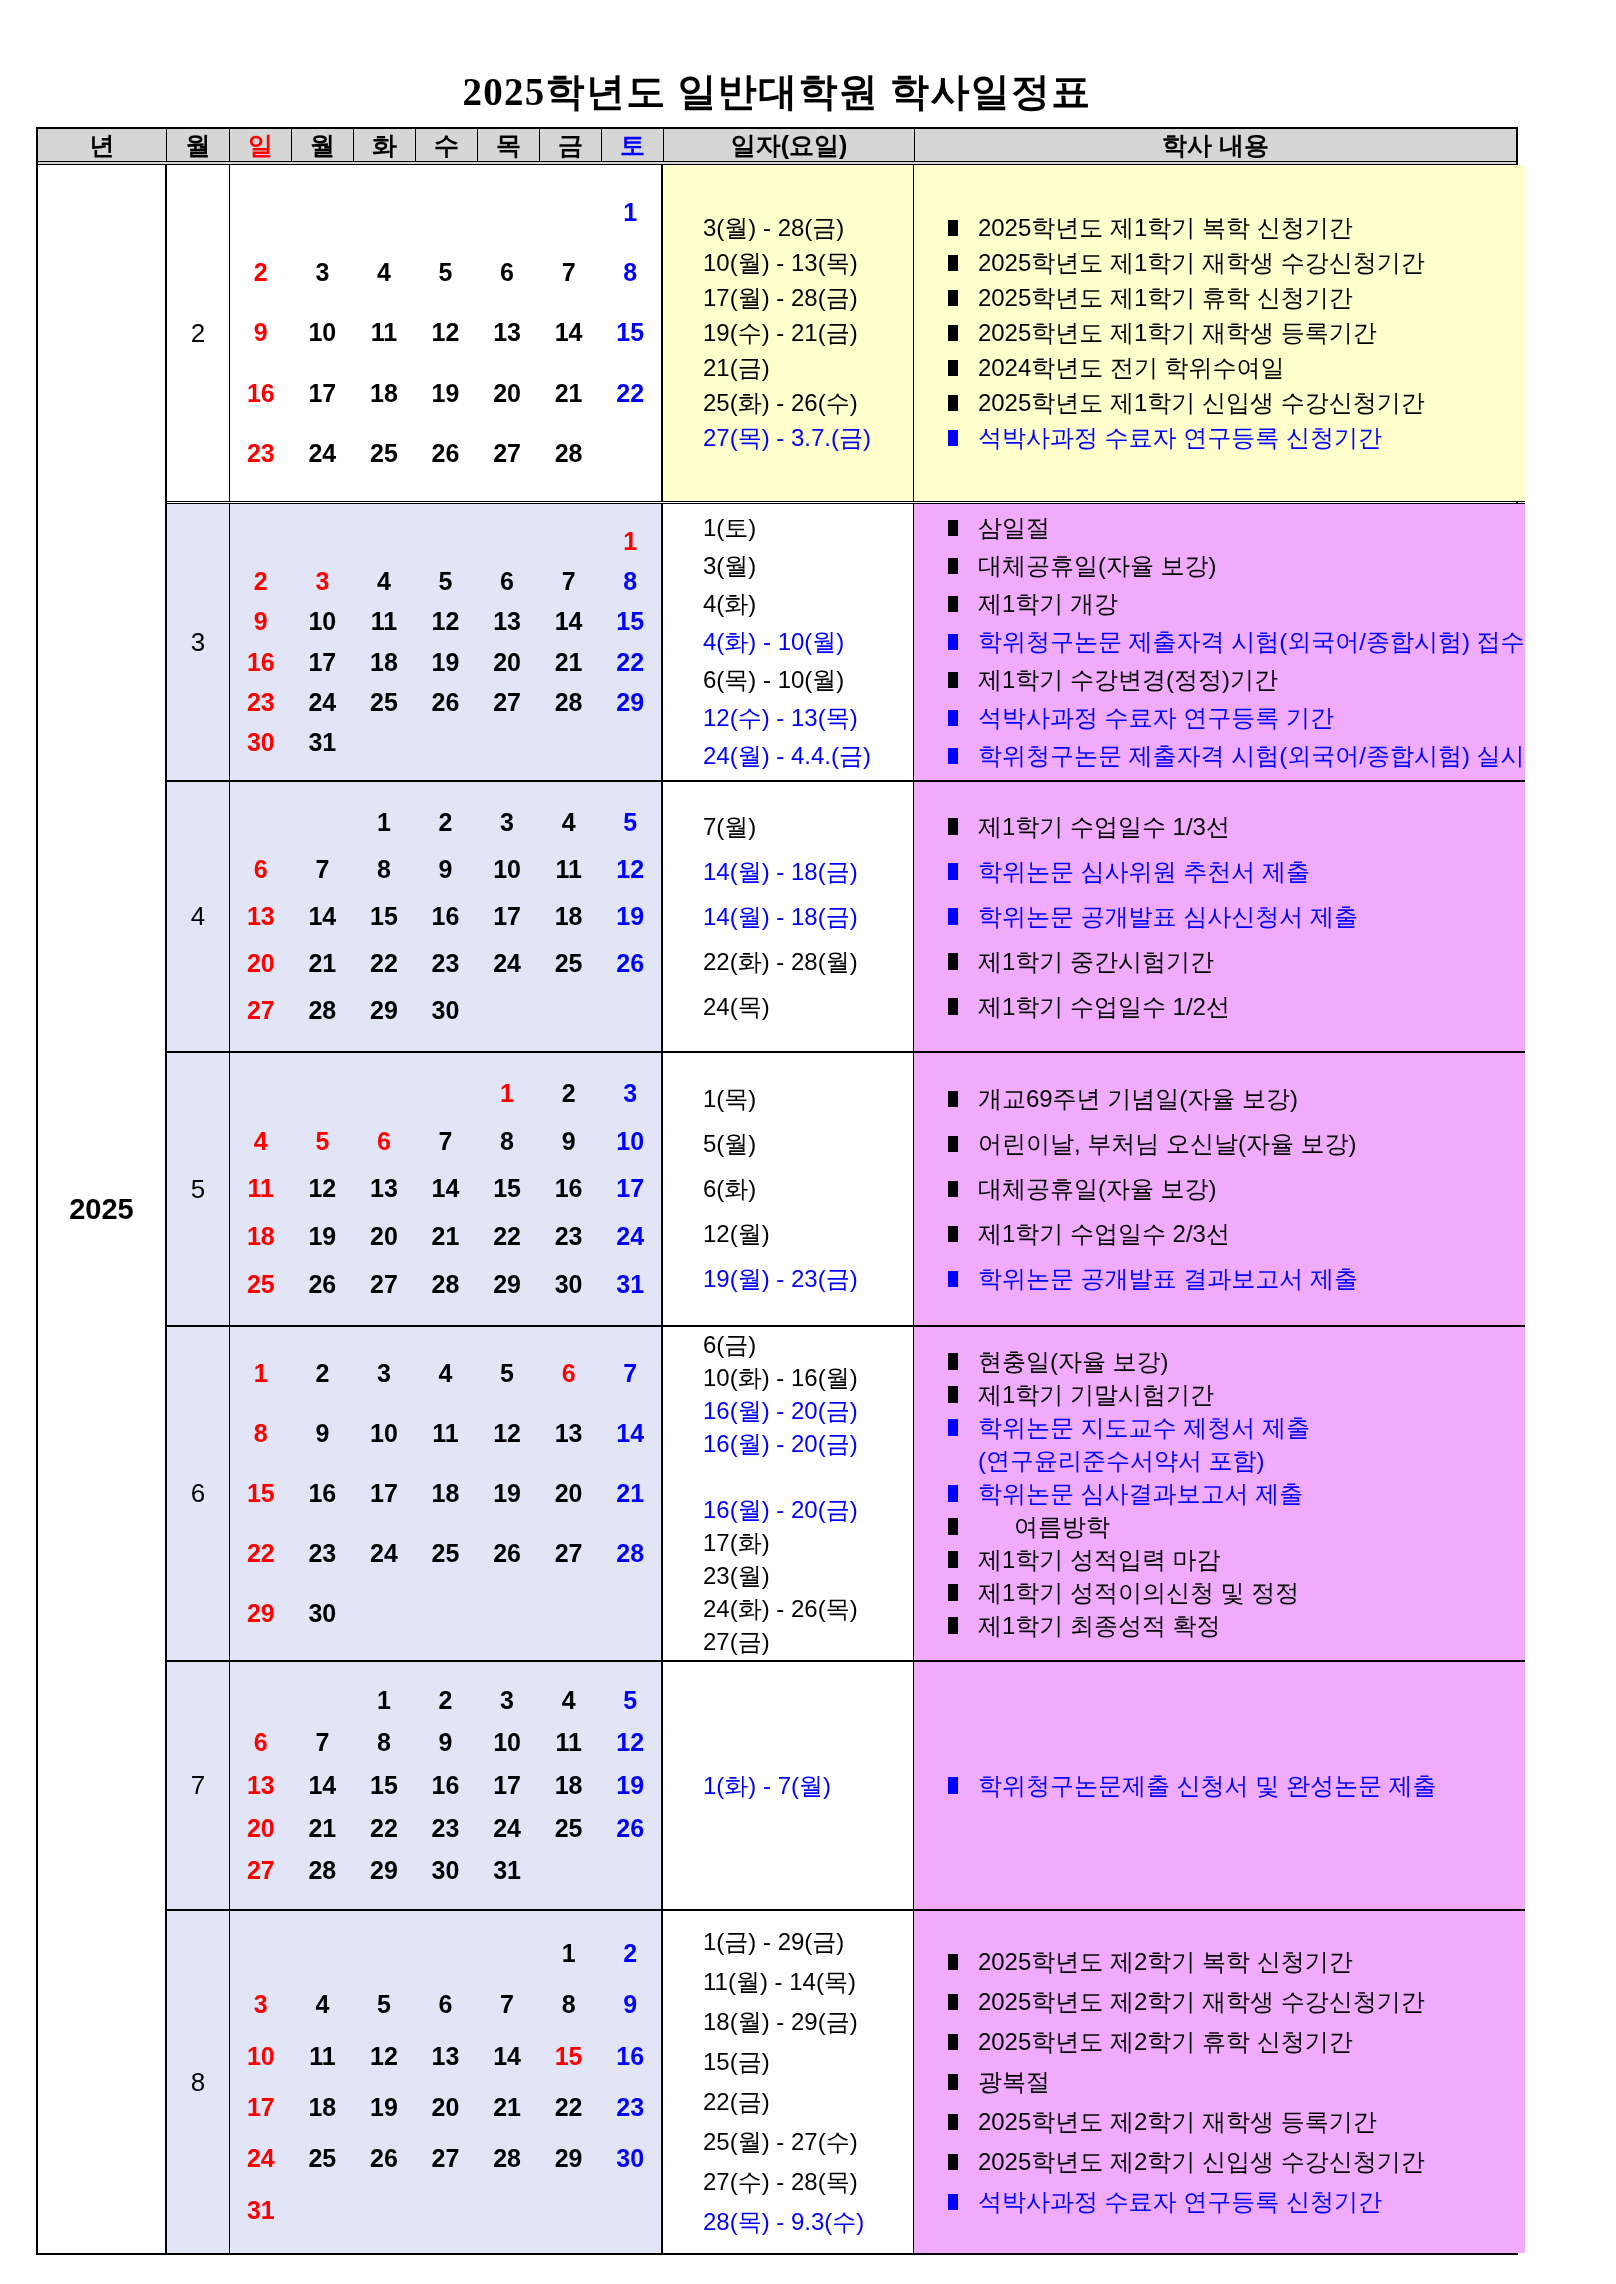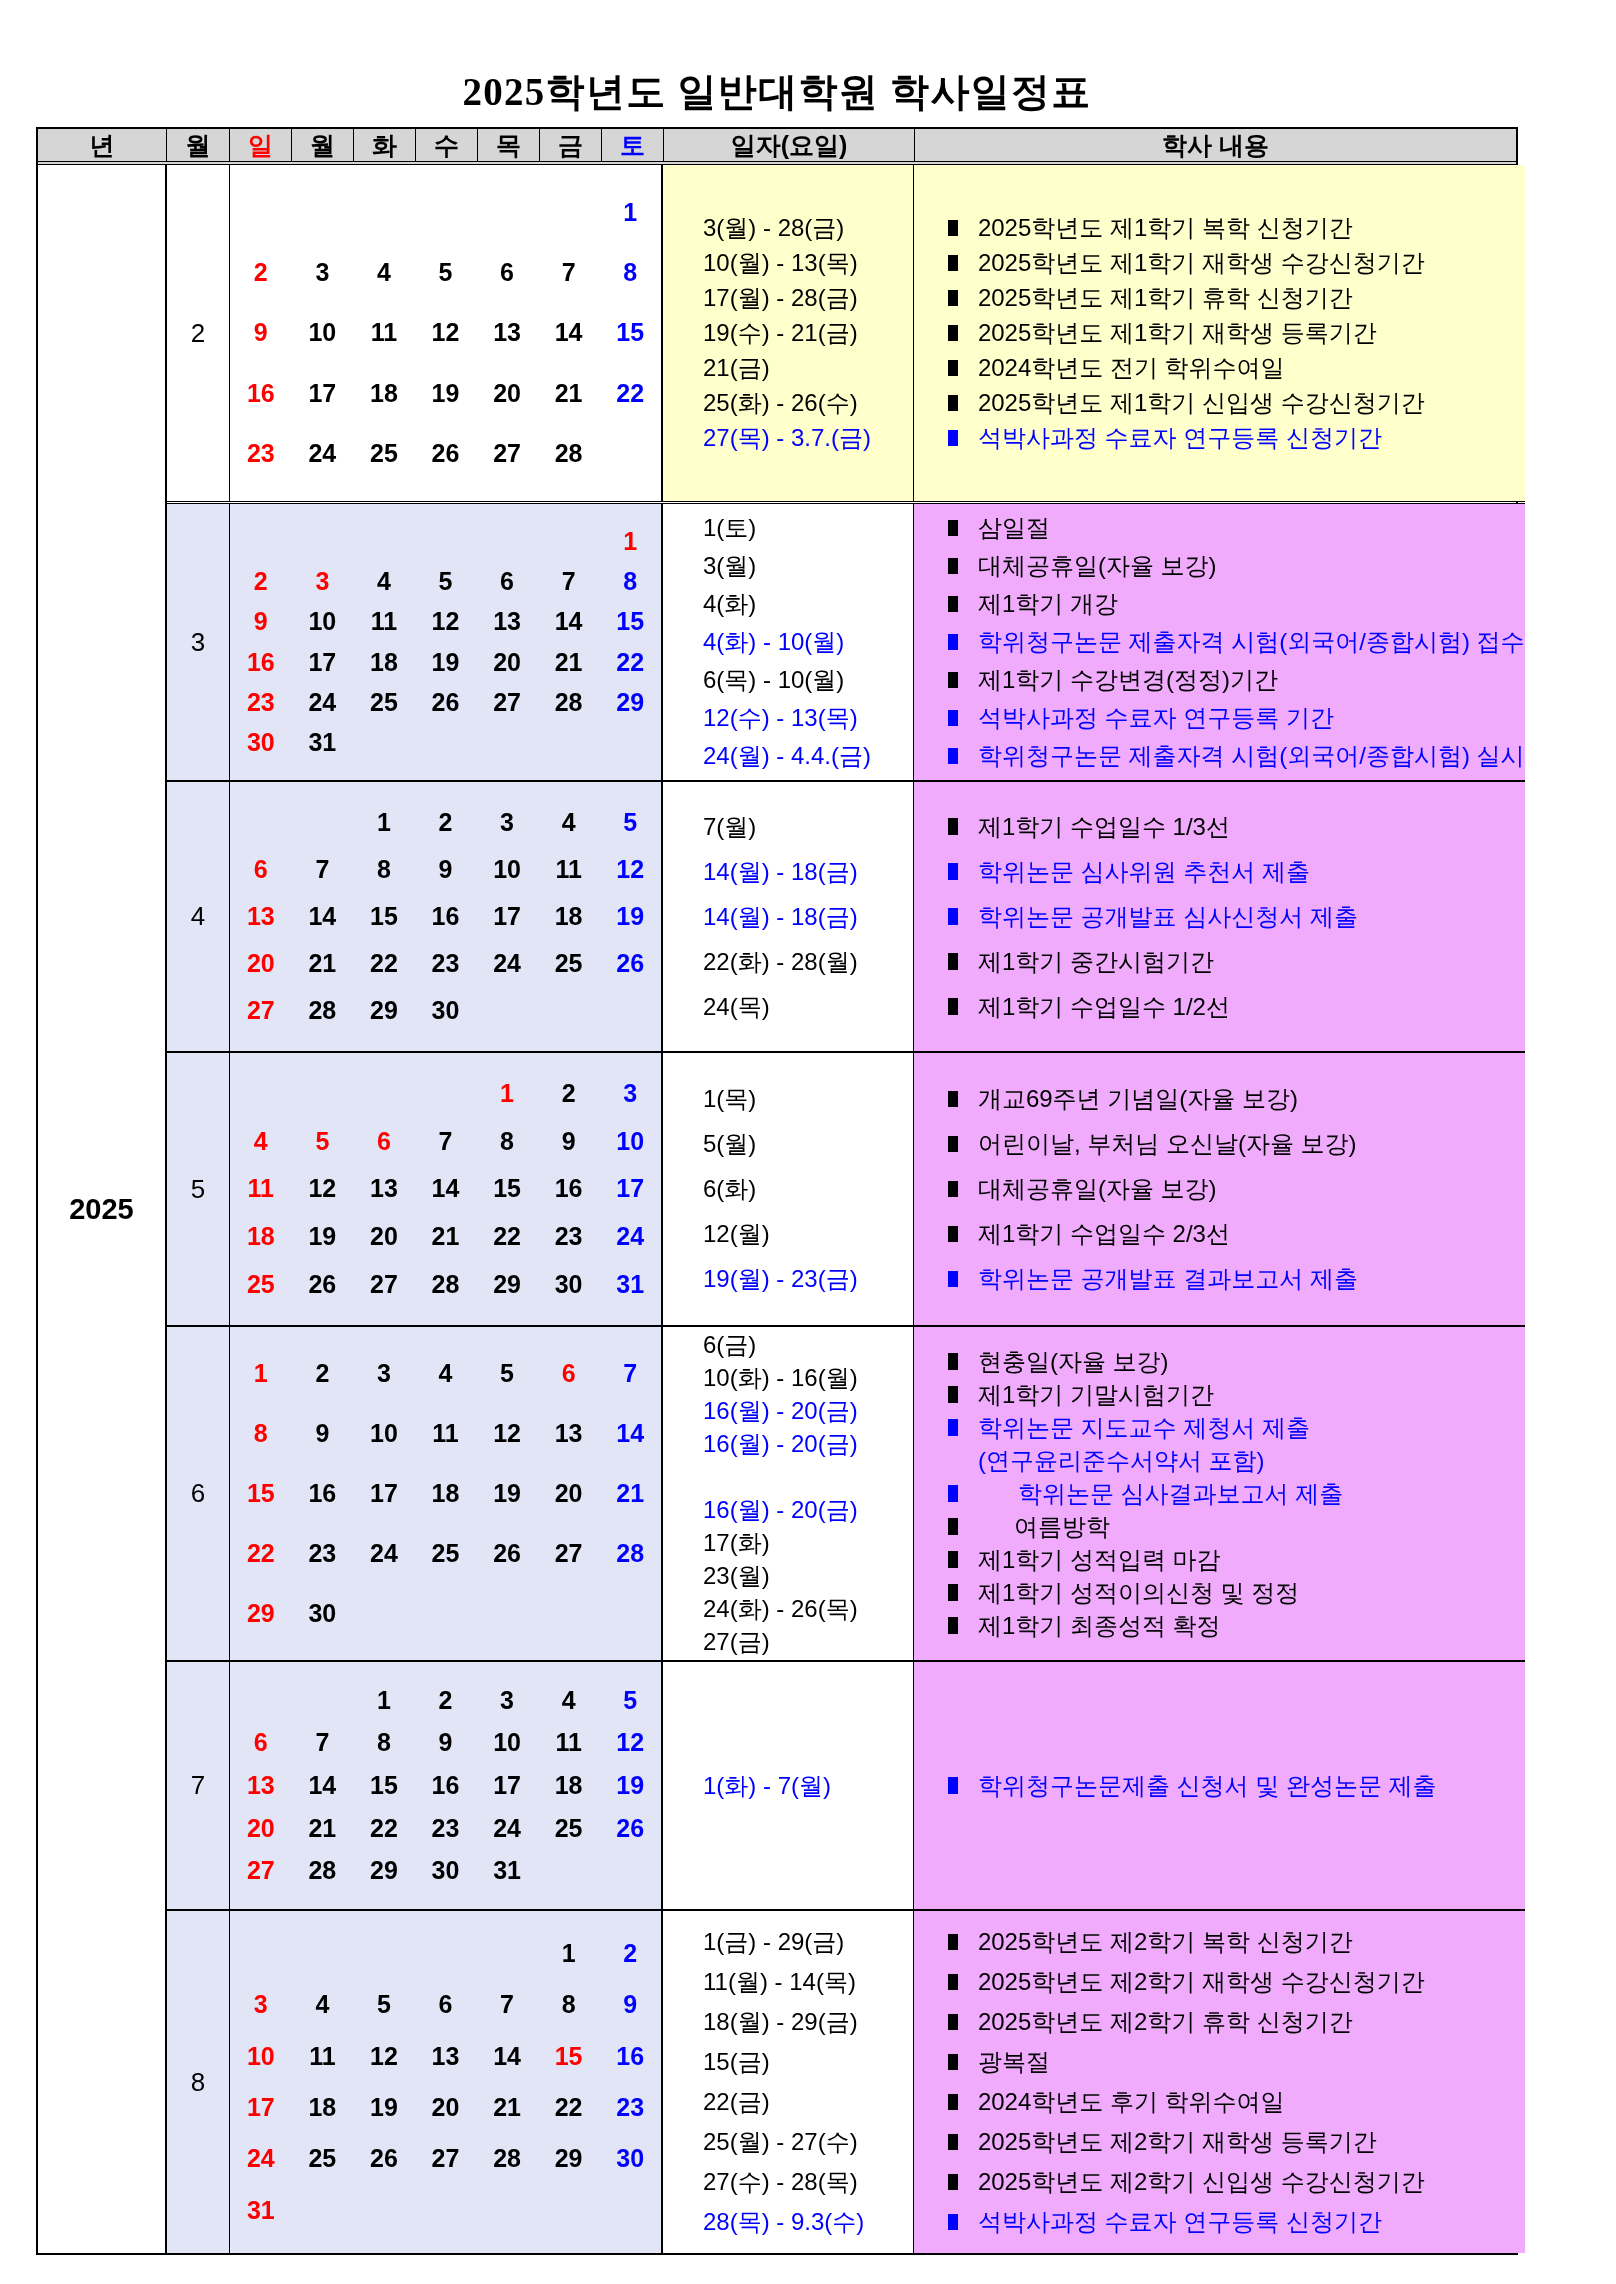--- a/index.html
+++ b/index.html
@@ -447,21 +447,21 @@
                 <div style="display: inline;">제1학기 기말시험기간</div>
               </div>
               <div class="line c-u" style="height: 33px;">
                 <div class="bullet bl"></div>
                 <div style="display: inline;">학위논문 지도교수 제청서 제출</div>
               </div>
               <div class="line c-u" style="height: 33px;">
                 <div class="bullet sp"></div>
                 <div>(연구윤리준수서약서 포함)</div>
               </div>
-              <div class="line c-u" style="height: 33px; gap: 40px;">
+              <div class="line c-u" style="height: 33px;">
                 <div class="bullet bl"></div>
                 <div style="display: inline;">학위논문 심사결과보고서 제출</div>
               </div>
               <div class="line c-k" style="height: 33px; gap: 36px;">
                 <div class="bullet"></div>
                 <div style="display: inline;">여름방학</div>
               </div>
               <div class="line c-k" style="height: 33px;">
                 <div class="bullet"></div>
                 <div style="display: inline;">제1학기 성적입력 마감</div>
@@ -593,24 +593,20 @@
               <div class="line c-k" style="height: 40px;">
                 <div class="bullet"></div>
                 <div style="display: inline;">2025학년도 제2학기 휴학 신청기간</div>
               </div>
               <div class="line c-k" style="height: 40px;">
                 <div class="bullet"></div>
                 <div style="display: inline;">광복절</div>
               </div>
               <div class="line c-k" style="height: 40px;">
                 <div class="bullet"></div>
-                <div style="display: inline;">2024학년도 후기 학위수여일</div>
-              </div>
-              <div class="line c-k" style="height: 40px;">
-                <div class="bullet"></div>
                 <div style="display: inline;">2025학년도 제2학기 재학생 등록기간</div>
               </div>
               <div class="line c-k" style="height: 40px;">
                 <div class="bullet"></div>
                 <div style="display: inline;">2025학년도 제2학기 신입생 수강신청기간</div>
               </div>
               <div class="line c-u" style="height: 40px;">
                 <div class="bullet bl"></div>
                 <div style="display: inline;">석박사과정 수료자 연구등록 신청기간</div>
               </div>

